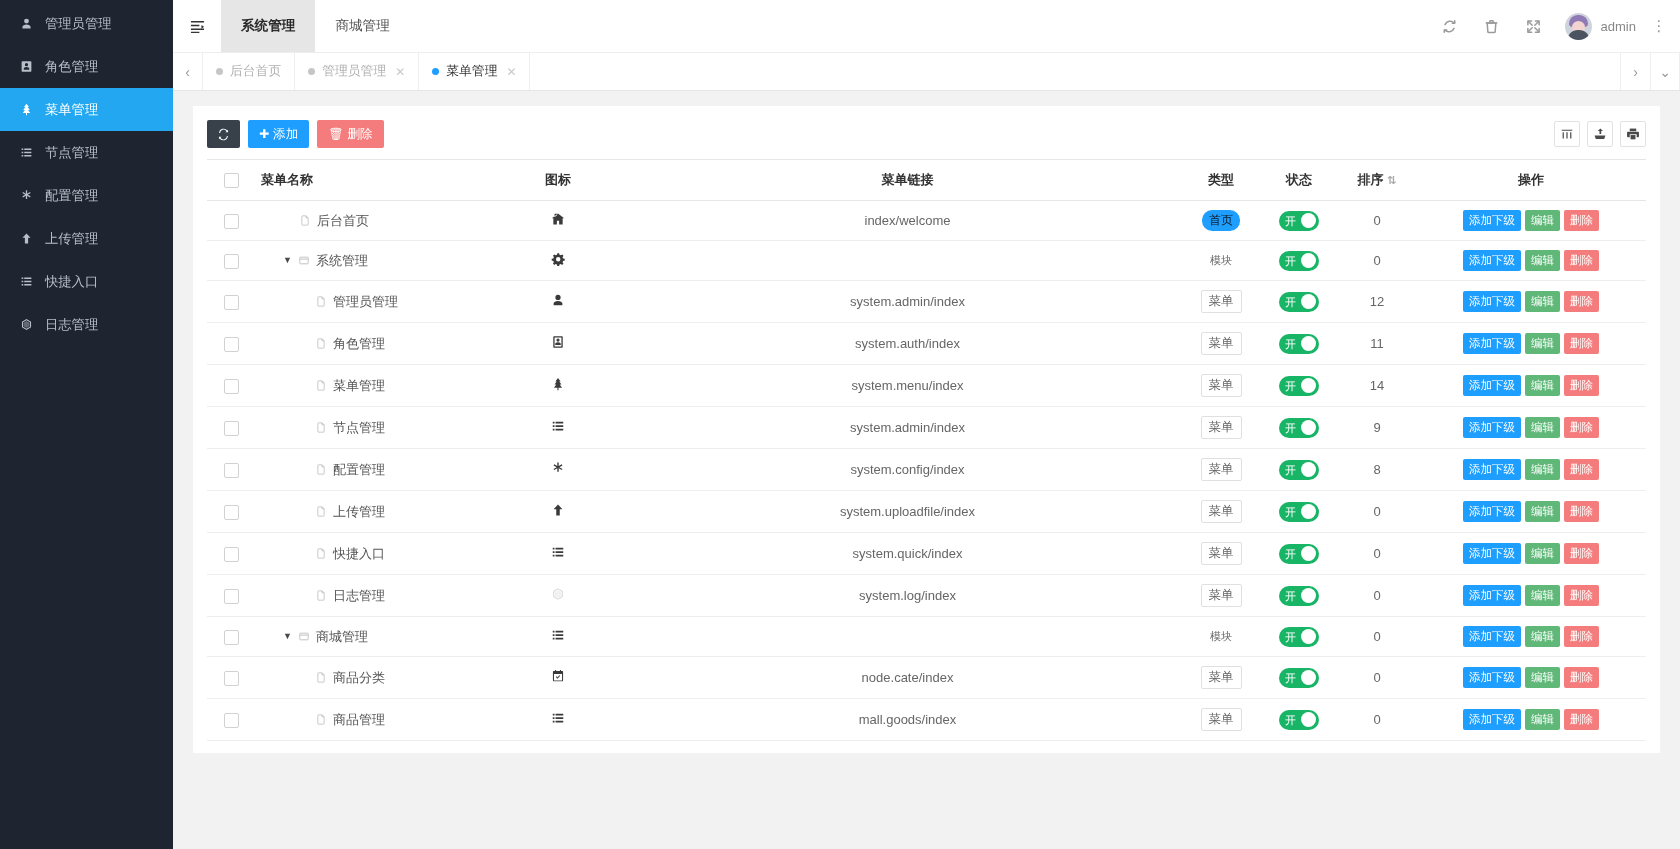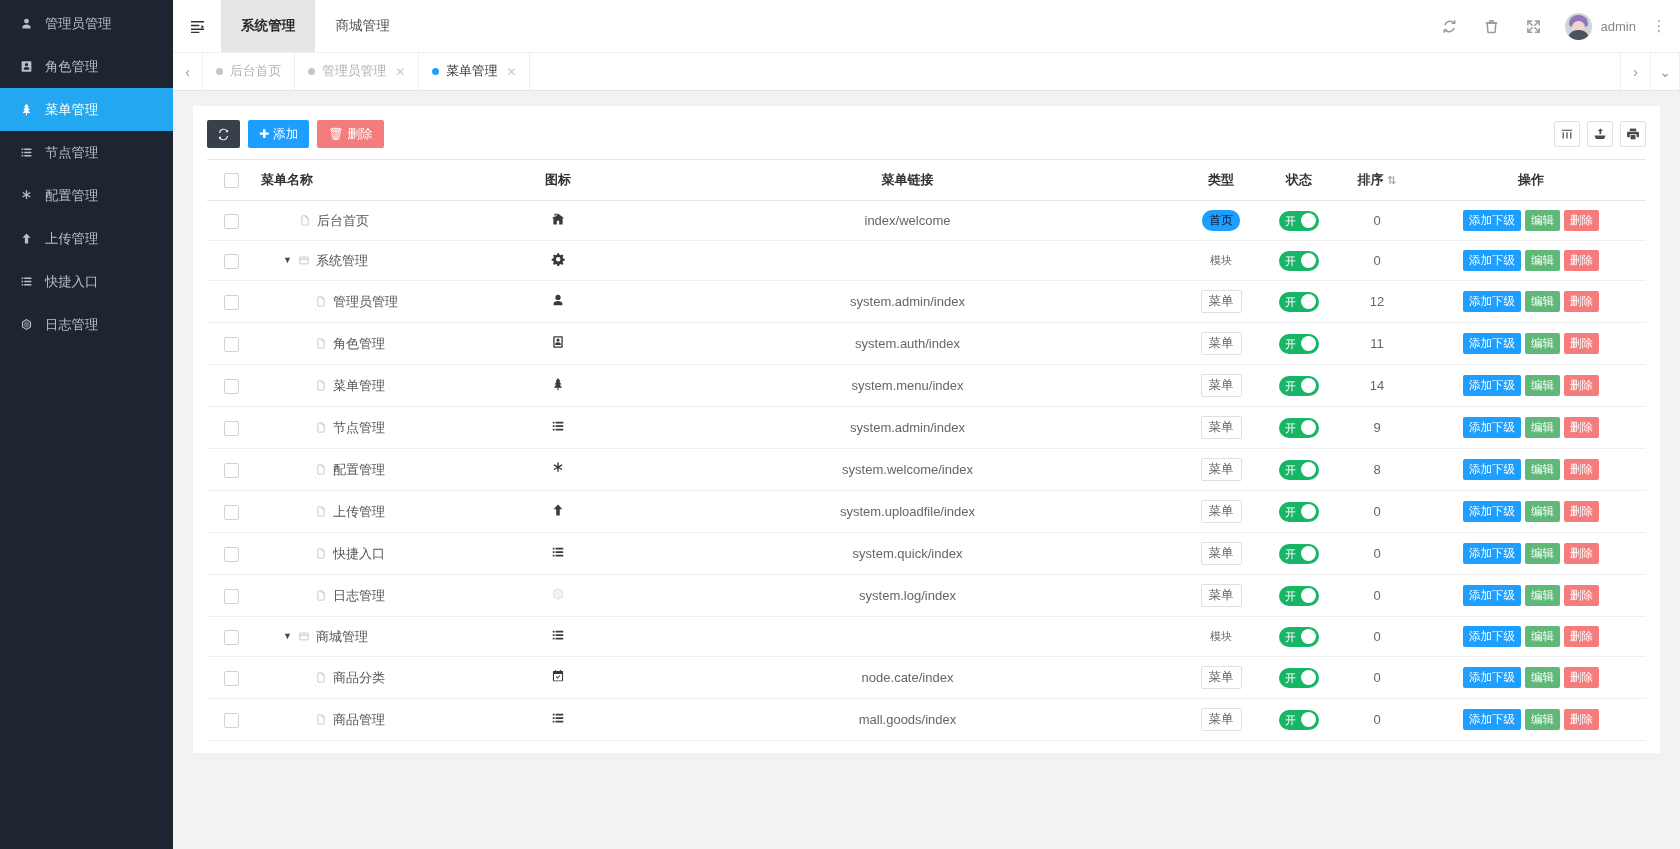--- a/index.html
+++ b/index.html
@@ -577,21 +577,21 @@
                       </svg>
                     </span>
                     <span>配置管理</span>
                   </span>
                 </td>
                 <td class="col-icon"><span class="ticon">
                     <svg viewBox="0 0 16 16">
                       <path d="M7.2 1.6h1.6v4.1l3.5-2.1.8 1.4-3.5 2 3.5 2-.8 1.4-3.5-2.1v4.1H7.2v-4.1l-3.5 2.1-.8-1.4 3.5-2-3.5-2 .8-1.4 3.5 2.1z"></path>
                     </svg>
                   </span></td>
-                <td class="col-link">system.welcome/index</td>
+                <td class="col-link">system.config/index</td>
                 <td class="col-type"><span class="badge-menu">菜单</span></td>
                 <td class="col-state"><span class="switch">
                     <span class="lbl">开</span>
                     <span class="knob"></span>
                   </span></td>
                 <td class="col-sort">8</td>
                 <td class="col-act"><span class="abtn abtn-add">添加下级</span><span class="abtn abtn-edit">编辑</span><span class="abtn abtn-del">删除</span></td>
               </tr>
               <tr>
                 <td class="col-cb"><span class="cb"></span></td>

